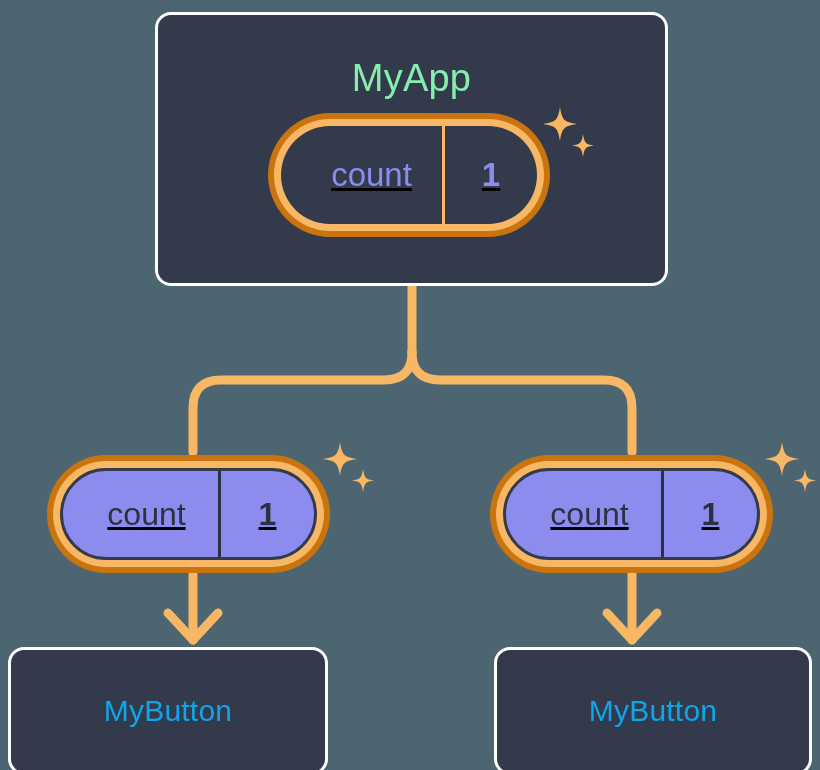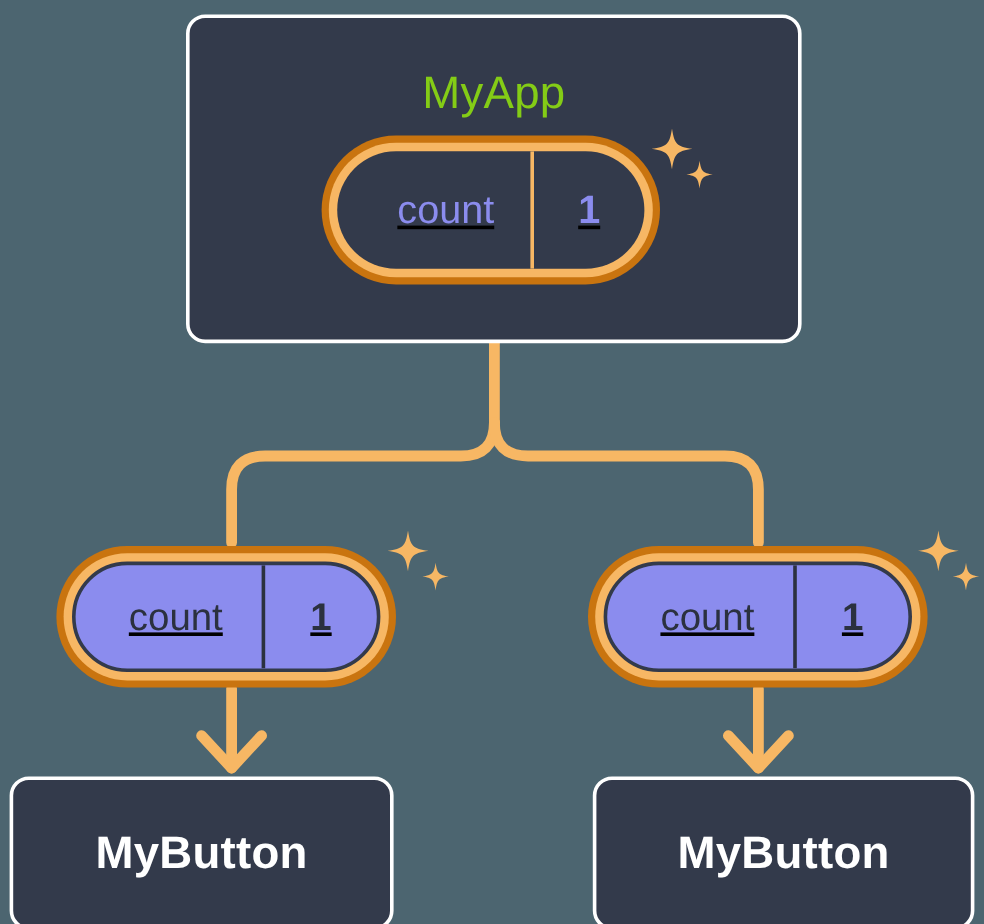--- a/index.html
+++ b/index.html
@@ -35,42 +35,42 @@
     box-sizing: border-box;
     background: #333a4b;
     border: 3px solid #ffffff;
     border-radius: 16px;
   }
   .card-title {
     position: absolute;
     left: 0;
     right: 0;
     text-align: center;
-    color: #84cc16;
+    color: #86efac;
     font-size: 38px;
     font-weight: 400;
     letter-spacing: 0.2px;
     white-space: nowrap;
   }
 
   
   .leafbox {
     position: absolute;
     box-sizing: border-box;
     background: #333a4b;
     border: 3px solid #ffffff;
     border-radius: 16px;
     display: flex;
     align-items: center;
     justify-content: center;
   }
   .leafbox-label {
-    color: #ffffff;
-    font-size: 38px;
-    font-weight: 700;
+    color: #0ea5e9;
+    font-size: 30px;
+    font-weight: 400;
     letter-spacing: 0.2px;
     white-space: nowrap;
   }
 
   
   .pill {
     position: absolute;
     box-sizing: border-box;
     border-radius: 999px;
     background: #c9740f;              

